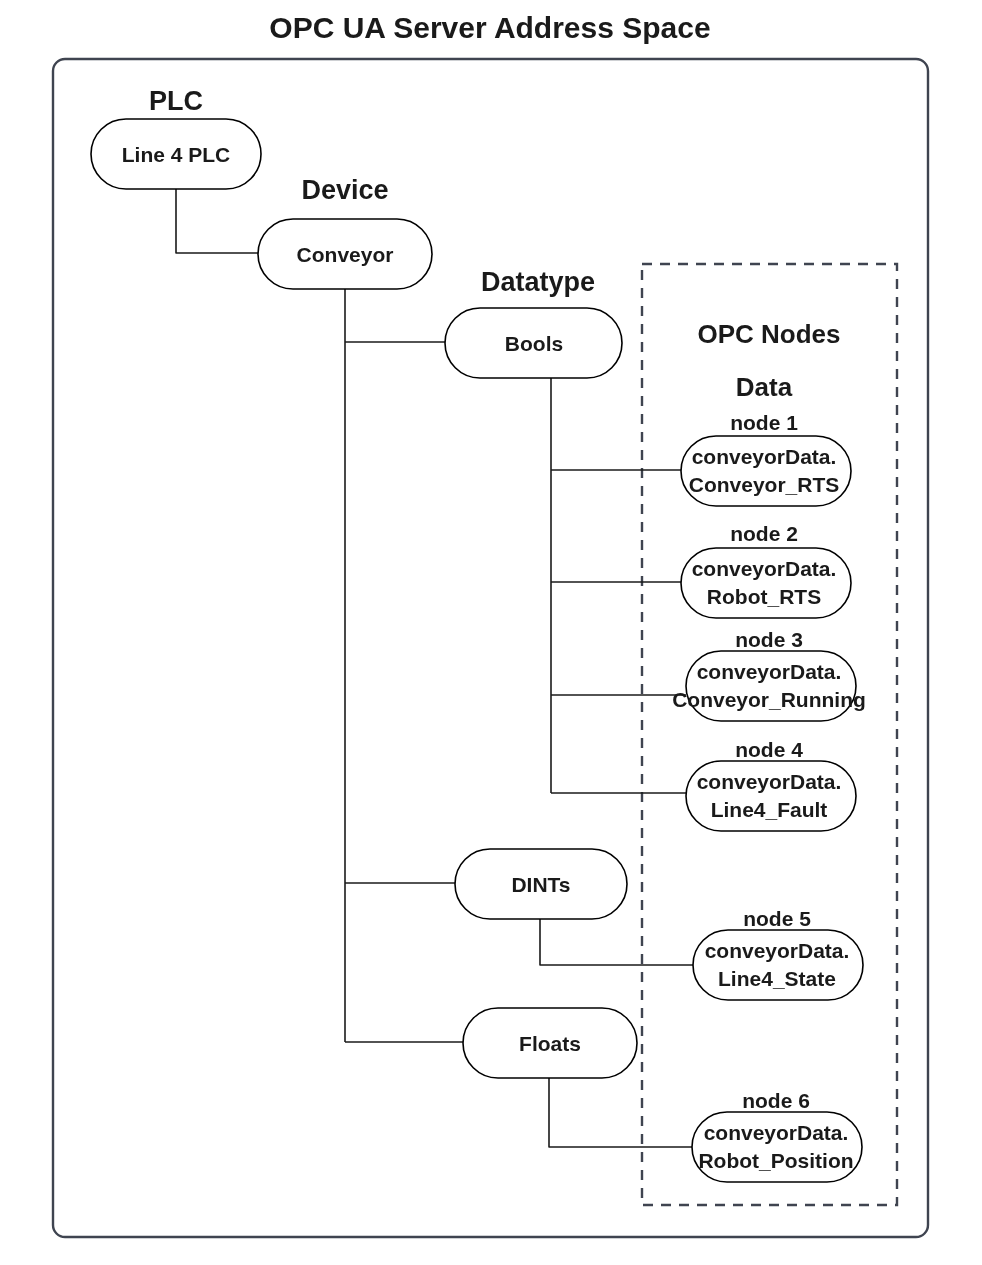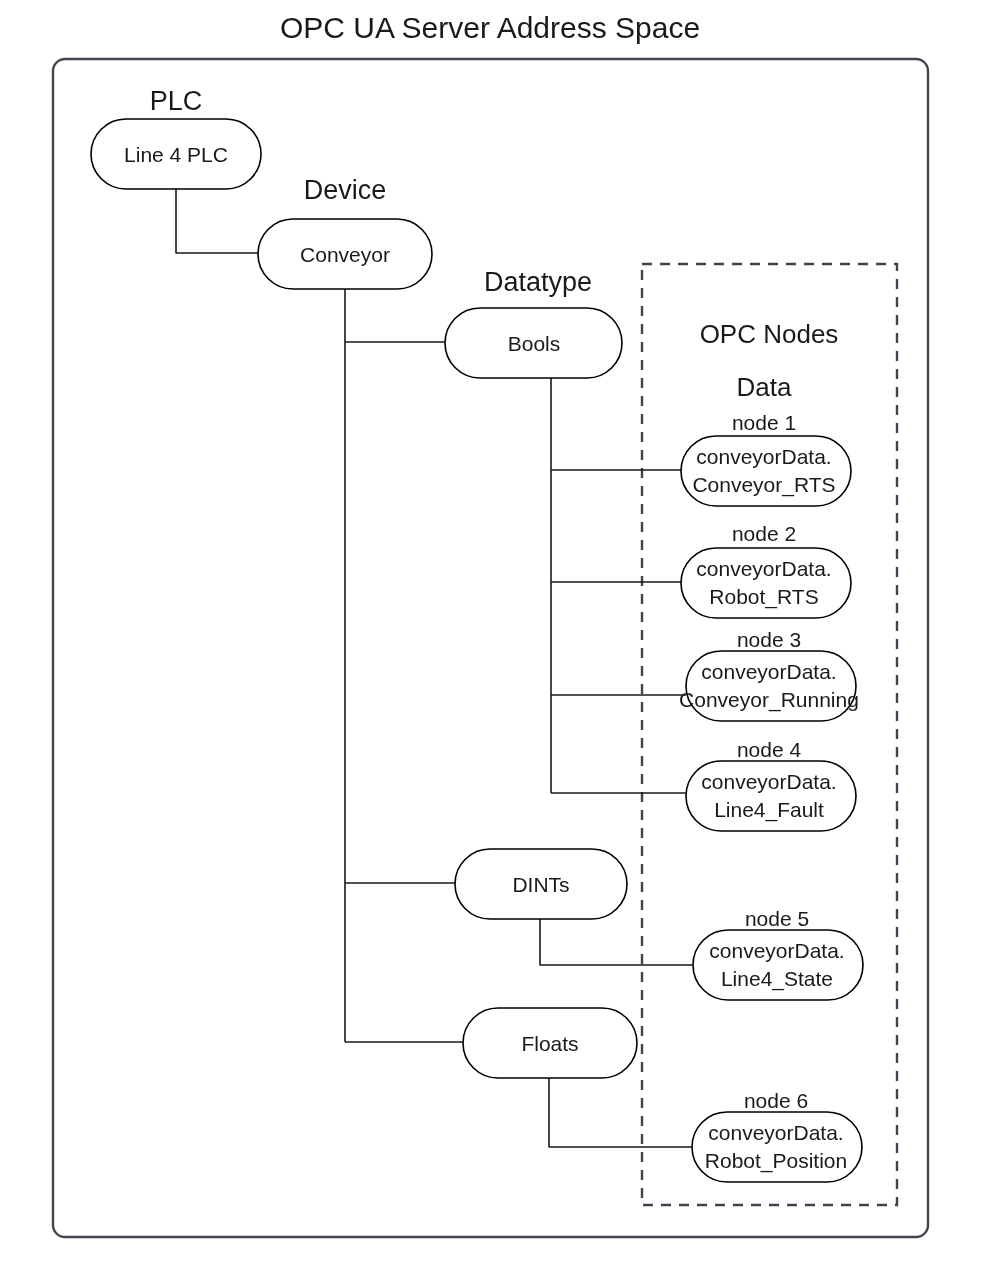--- a/index.html
+++ b/index.html
@@ -10,20 +10,21 @@
   body {
     width: 982px;
     height: 1265px;
     font-family: "Liberation Sans", sans-serif;
     overflow: hidden;
   }
   #diagram-root {
     position: relative;
     width: 982px;
     height: 1047px;
+    font-weight: bold;
   }
   svg#diagram-svg {
     position: absolute;
     top: 0;
     left: 0;
     width: 982px;
     height: 1265px;
     display: block;
   }
   .node-shape {

